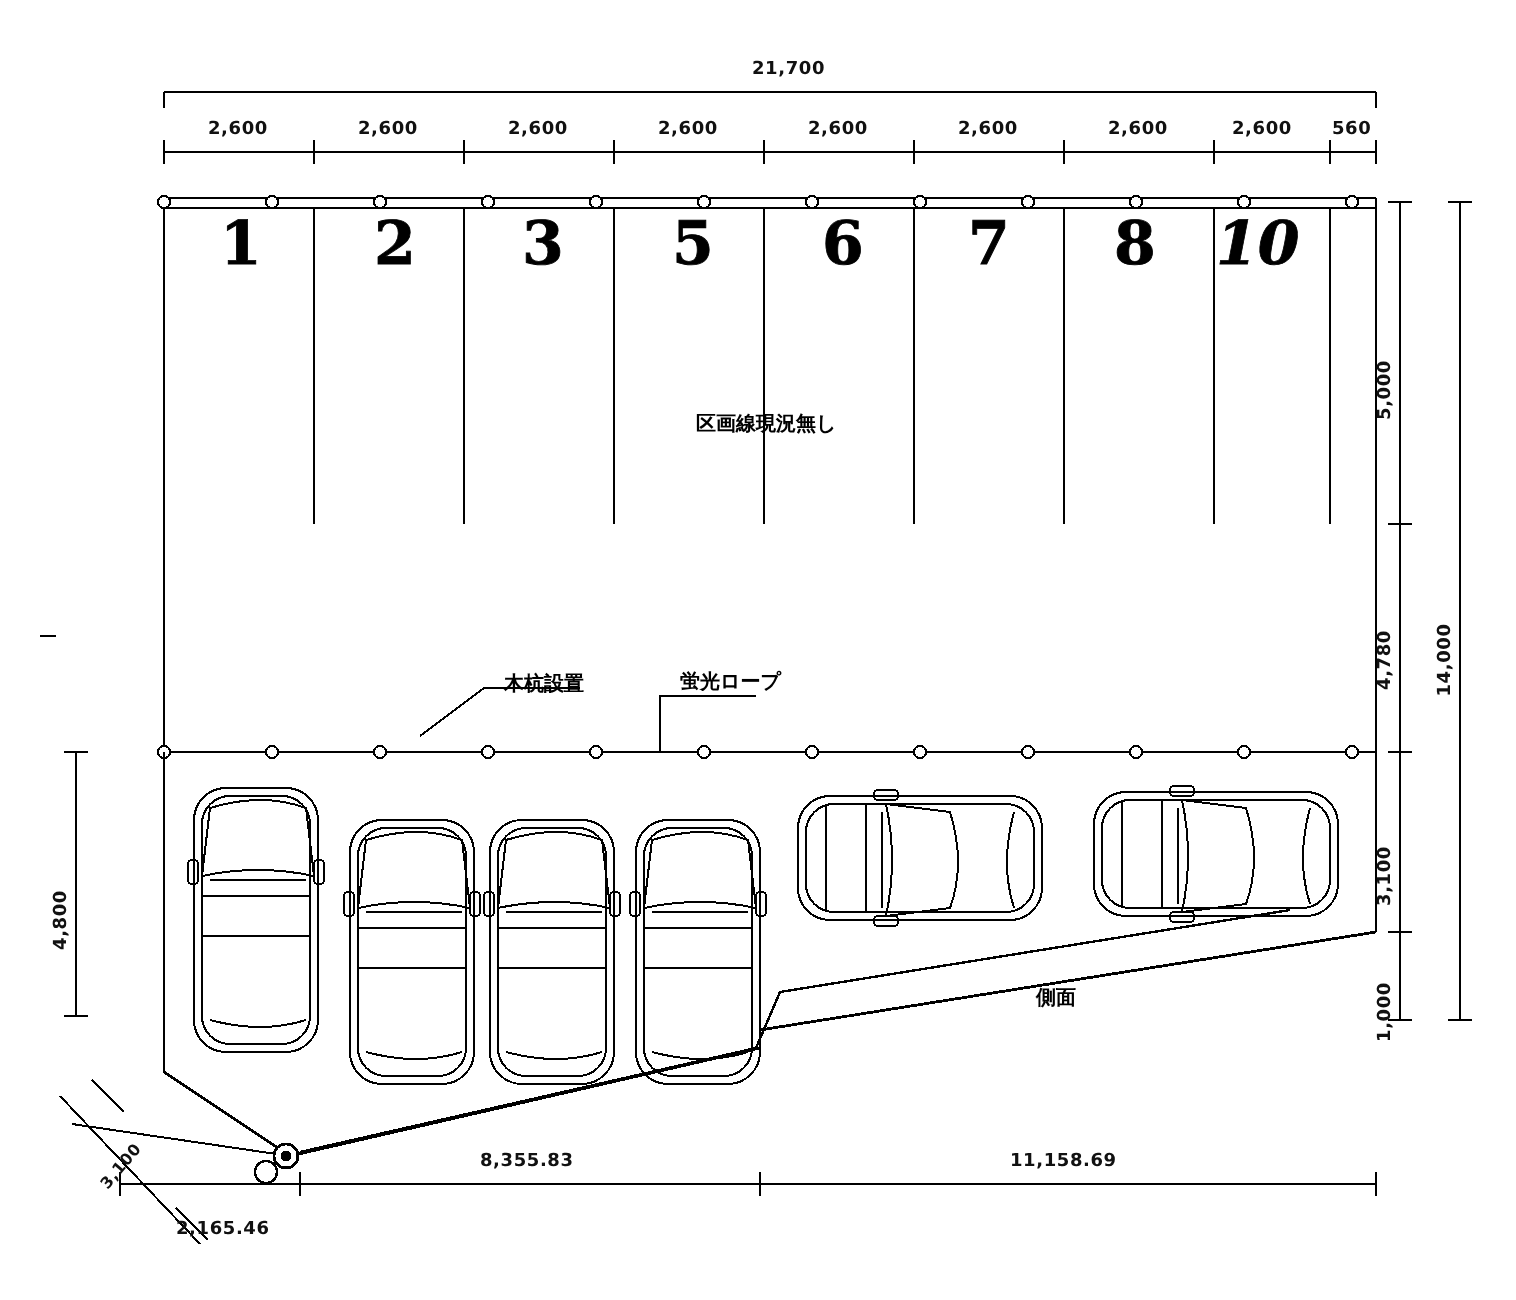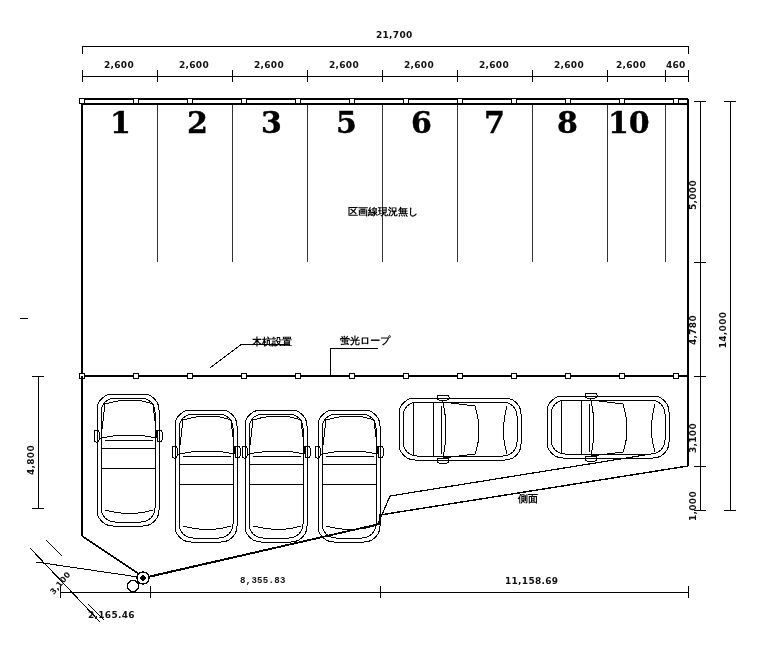--- a/index.html
+++ b/index.html
@@ -234,45 +234,45 @@
   <div class="dimtxt" style="left:354px;top:30px;margin-left:22px;">21,700</div>
 
   <div class="dimtxt" style="left:104px;top:60px;">2,600</div>
   <div class="dimtxt" style="left:179px;top:60px;">2,600</div>
   <div class="dimtxt" style="left:254px;top:60px;">2,600</div>
   <div class="dimtxt" style="left:329px;top:60px;">2,600</div>
   <div class="dimtxt" style="left:404px;top:60px;">2,600</div>
   <div class="dimtxt" style="left:479px;top:60px;">2,600</div>
   <div class="dimtxt" style="left:554px;top:60px;">2,600</div>
   <div class="dimtxt" style="left:616px;top:60px;">2,600</div>
-  <div class="dimtxt" style="left:666px;top:60px;">460</div>
+  <div class="dimtxt" style="left:666px;top:60px;">560</div>
 
   <div class="stallnum" style="left:110px;top:108px;">1</div>
   <div class="stallnum" style="left:187px;top:108px;">2</div>
   <div class="stallnum" style="left:261px;top:108px;">3</div>
   <div class="stallnum" style="left:336px;top:108px;">5</div>
   <div class="stallnum" style="left:411px;top:108px;">6</div>
   <div class="stallnum" style="left:484px;top:108px;">7</div>
   <div class="stallnum" style="left:557px;top:108px;">8</div>
-  <div class="stallnum" style="left:608px;top:108px;">10</div>
+  <div class="stallnum" style="left:608px;top:108px;font-style:italic;">10</div>
 
   <div class="jptxt" style="left:348px;top:205px;font-family:Liberation Serif, serif;">区画線現況無し</div>
 
   <div class="jptxt" style="left:252px;top:335px;">木杭設置</div>
   <div class="jptxt" style="left:340px;top:334px;">蛍光ロープ</div>
 
   <div class="jptxt" style="left:518px;top:492px;">側面</div>
 
   <div class="dimtxt vtxt" style="left:698px;top:195px;transform:rotate(-90deg) translate(-50%,-100%);">5,000</div>
   <div class="dimtxt vtxt" style="left:698px;top:330px;transform:rotate(-90deg) translate(-50%,-100%);">4,780</div>
   <div class="dimtxt vtxt" style="left:698px;top:438px;transform:rotate(-90deg) translate(-50%,-100%);">3,100</div>
   <div class="dimtxt vtxt" style="left:698px;top:506px;transform:rotate(-90deg) translate(-50%,-100%);">1,000</div>
   <div class="dimtxt vtxt" style="left:728px;top:330px;transform:rotate(-90deg) translate(-50%,-100%);">14,000</div>
 
   <div class="dimtxt vtxt" style="left:36px;top:460px;transform:rotate(-90deg) translate(-50%,-100%);">4,800</div>
 
   <div class="dimtxt" style="left:88px;top:576px;margin-top:34px;">2,165.46</div>
-  <div class="dimtxt" style="left:240px;top:576px;font-family:Liberation Mono, monospace;">8,355.83</div>
+  <div class="dimtxt" style="left:240px;top:576px;">8,355.83</div>
   <div class="dimtxt" style="left:505px;top:576px;text-align:right;">11,158.69</div>
 
   <div class="dimtxt vtxt" style="left:64px;top:586px;transform:rotate(-50deg) translate(-50%,-100%);font-size:8px;">3,100</div>
 
 </div>
 
 </body></html>

